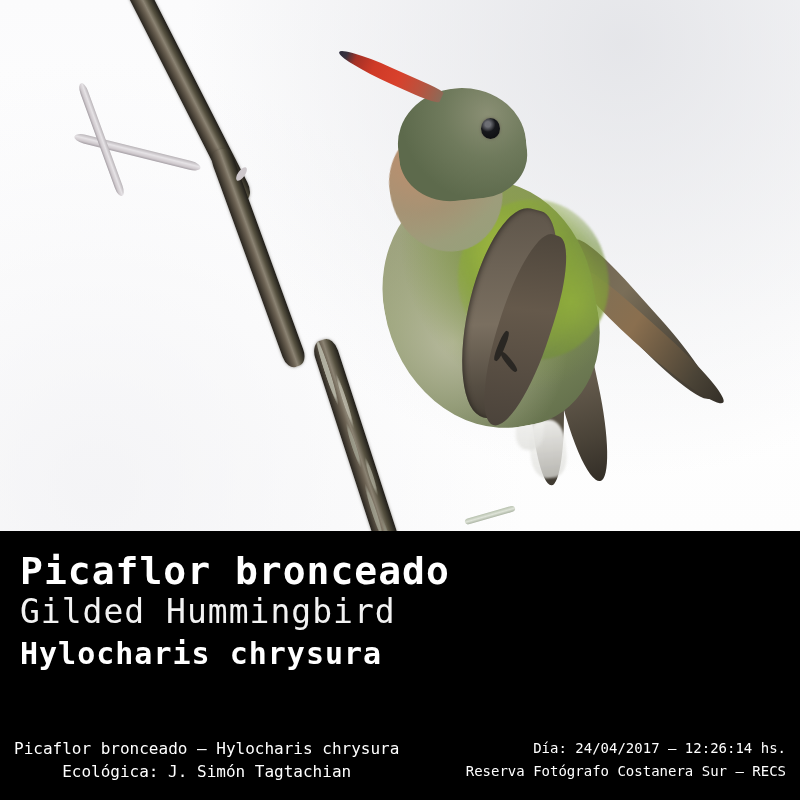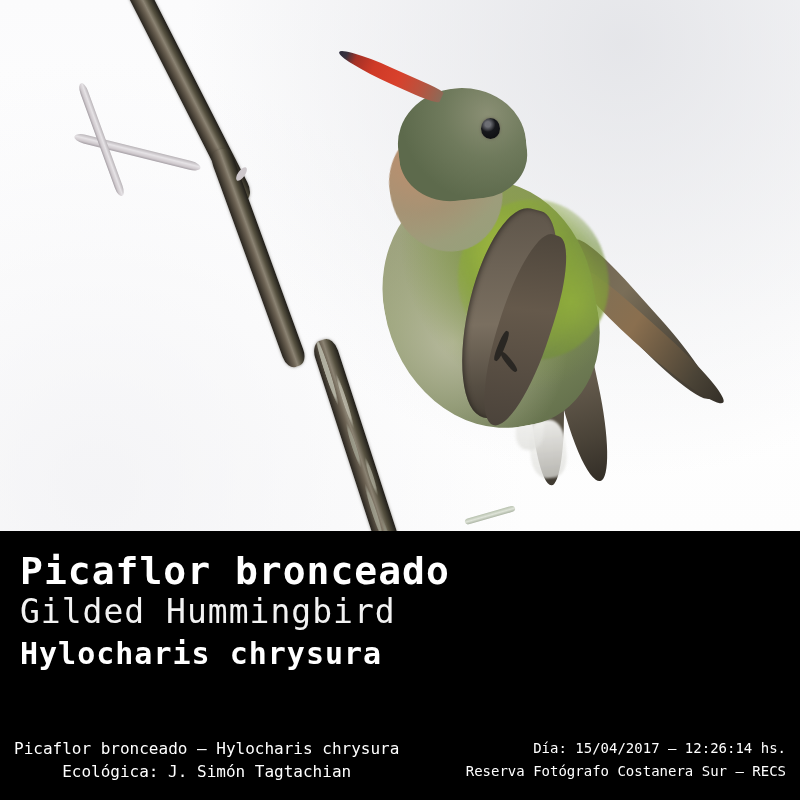--- a/index.html
+++ b/index.html
@@ -317,18 +317,18 @@
       <div id="line-english">Gilded Hummingbird</div>
       <div id="line-scientific">Hylocharis chrysura</div>
     </div>
 
     <div id="footer-left">
       <div>Picaflor bronceado – Hylocharis chrysura</div>
       <div>Ecológica: J. Simón Tagtachian</div>
     </div>
 
     <div id="footer-right">
-      <div>Día: 15/04/2017 – 12:26:14 hs.</div>
+      <div>Día: 24/04/2017 – 12:26:14 hs.</div>
       <div>Reserva Fotógrafo Costanera Sur – RECS</div>
     </div>
 
   </div>
 </div>
 
 </body></html>

